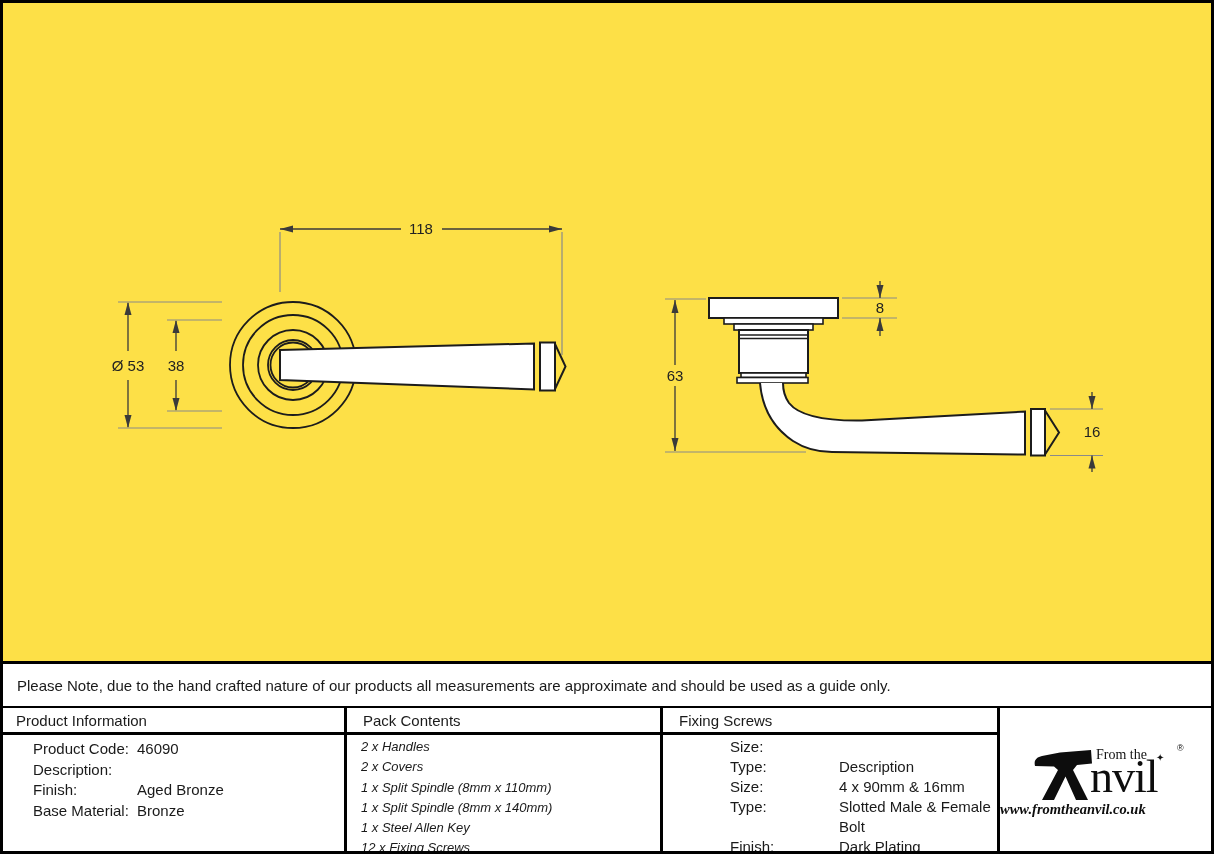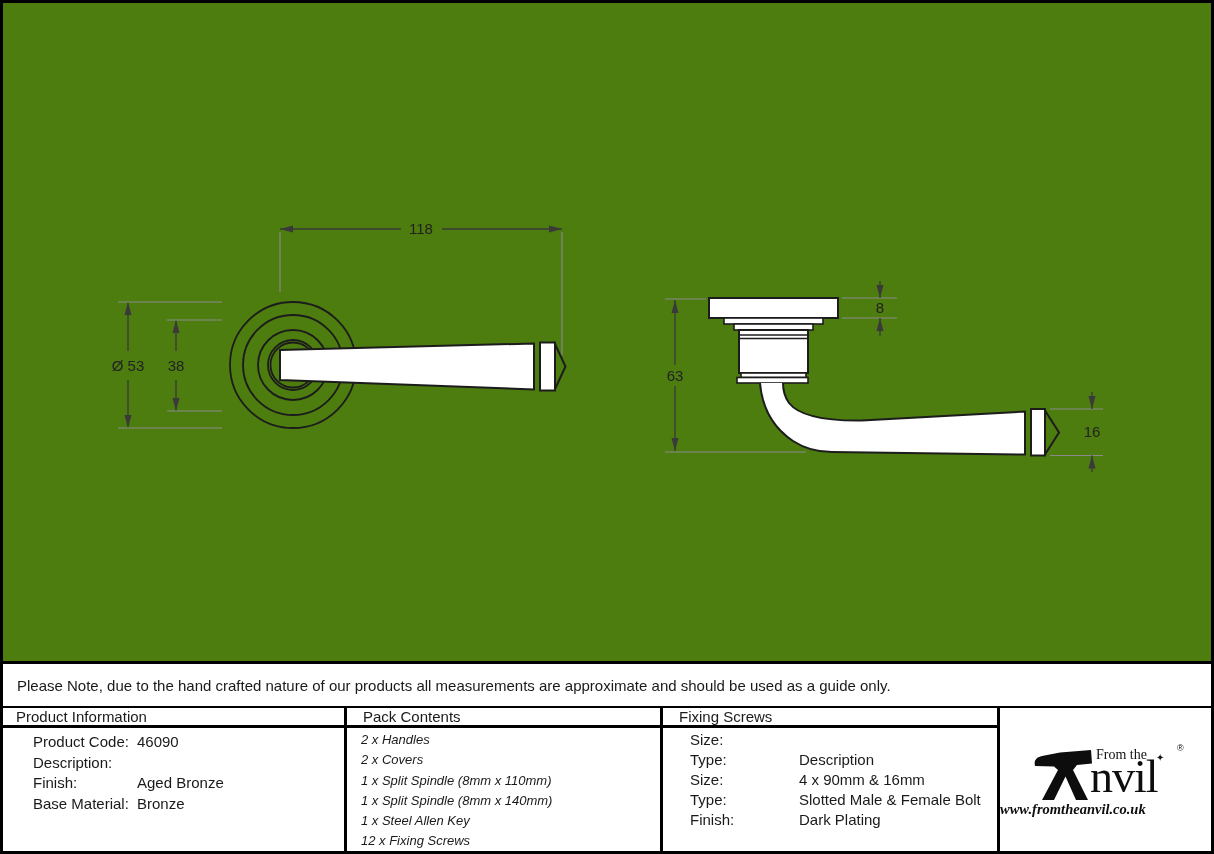--- a/index.html
+++ b/index.html
@@ -1,43 +1,43 @@
 <!DOCTYPE html>
 <html><head>
 <meta charset="utf-8">
 <style>
   html,body{margin:0;padding:0;background:#fff;}
   .sheet{
-    position:relative;width:1214px;height:854px;background:#4d7c0f;
+    position:relative;width:1214px;height:854px;background:#fde047;
     font-family:"Liberation Sans",sans-serif;color:#1a1a1a;overflow:hidden;
   }
   .page-border{position:absolute;inset:0;border:3px solid #000;pointer-events:none;z-index:50;}
   .drawing{position:absolute;top:0;left:0;}
 
   .note-row{
     position:absolute;left:0;top:661px;width:100%;height:48px;box-sizing:border-box;
     border-top:3px solid #000;border-bottom:3px solid #000;
     display:flex;align-items:center;padding-left:17px;font-size:15px;background:#fff;
   }
   .info-table{position:absolute;left:0;top:708px;right:0;bottom:0;}
   .cell{position:absolute;top:0;bottom:0;box-sizing:border-box;background:#fff;}
   .cell.c1{left:0;width:347px;border-right:3px solid #000;}
   .cell.c2{left:347px;width:316px;border-right:3px solid #000;}
   .cell.c3{left:663px;width:337px;border-right:3px solid #000;}
   .cell.c4{left:1000px;right:0;}
   .cell-header{
-    height:20px;box-sizing:border-box;border-bottom:3px solid #000;
+    height:27px;box-sizing:border-box;border-bottom:3px solid #000;
     display:flex;align-items:center;padding-left:16px;font-size:15px;
   }
   .cell-body{padding-top:4px;}
   .c2 .cell-body,.c3 .cell-body{padding-top:2px;}
   .kv{display:flex;font-size:15px;line-height:20.4px;}
   .c1 .kv{padding-left:17px;line-height:20.6px;margin-left:16px;}
   .c1 .kv .k{width:104px;flex:none;}
-  .c3 .kv{padding-left:27px;line-height:19.9px;}
+  .c3 .kv{padding-left:27px;line-height:19.9px;margin-left:40px;}
   .c3 .kv .k{width:109px;flex:none;}
   .pack-line{font-size:13px;line-height:20.3px;padding-left:14px;font-style:italic;}
 
   .logo{position:relative;width:100%;height:100%;}
   .anvil-mark{position:absolute;left:33px;top:40px;}
   .brand-prefix{position:absolute;left:96px;top:39px;font-family:Liberation Serif, serif;font-size:14px;color:#111;}
   .brand-diamond{position:absolute;left:156px;top:44px;font-size:10px;color:#111;}
   .brand-reg{position:absolute;left:177px;top:35px;font-size:9px;color:#111;}
   .brand-name{position:absolute;left:90px;top:46px;font-family:"Liberation Serif",serif;font-size:46px;line-height:1;color:#0d0d0d;letter-spacing:-1px;}
   .brand-url{position:absolute;left:0;right:10px;top:93px;text-align:left;

